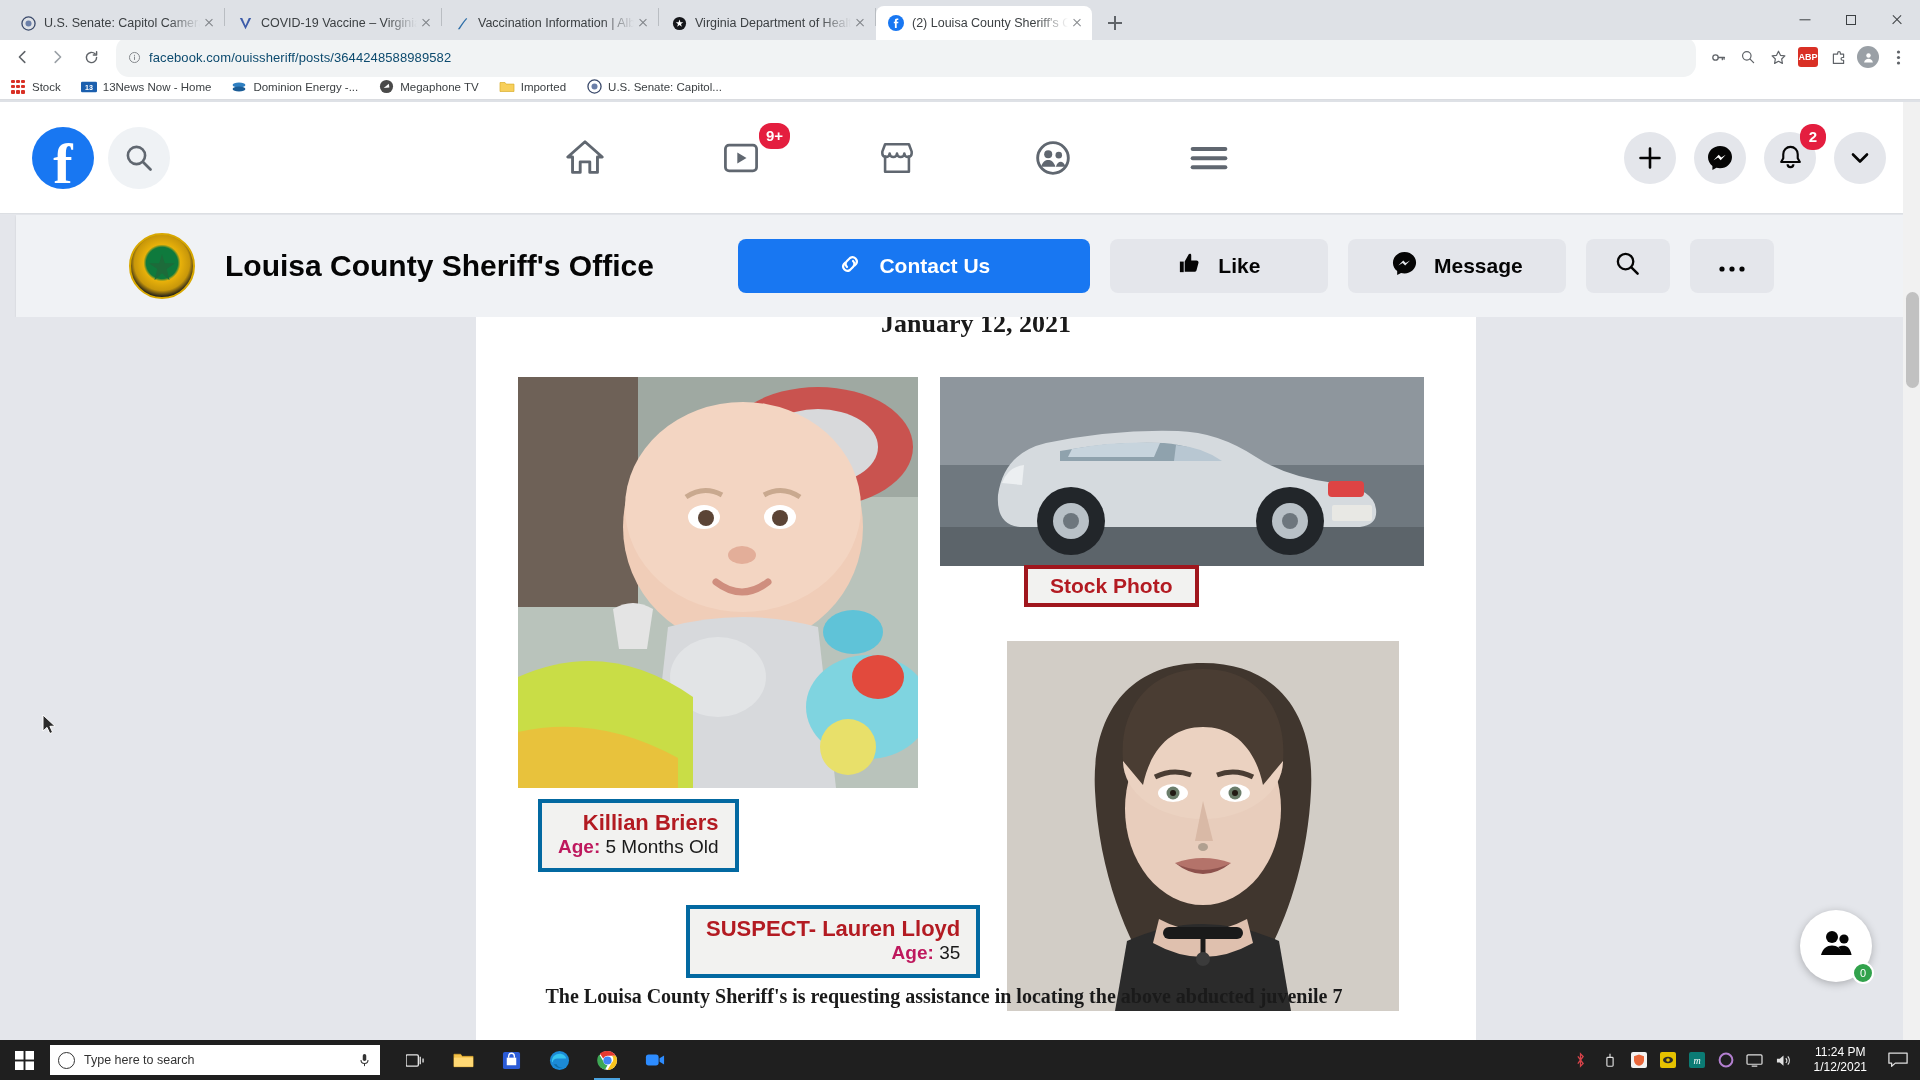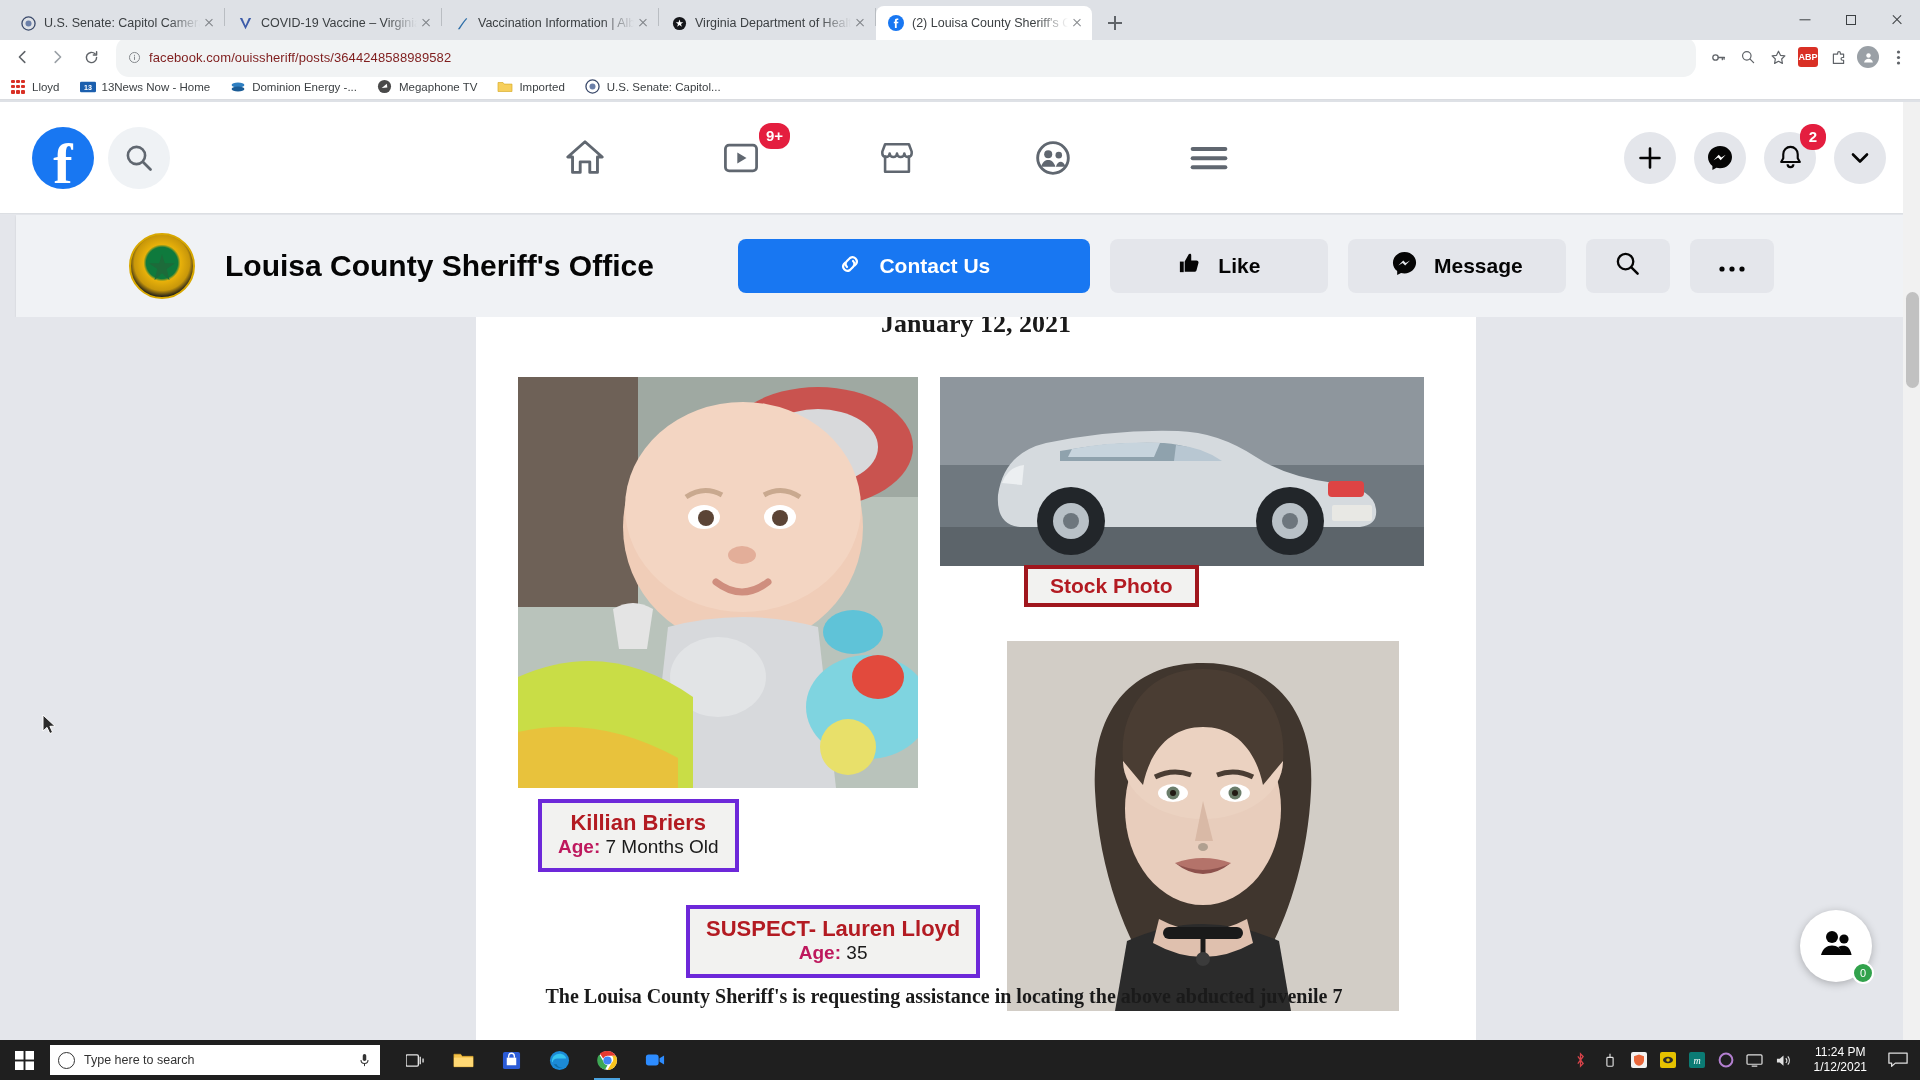--- a/index.html
+++ b/index.html
@@ -37,21 +37,21 @@
   .winbtn i { position:absolute; left:50%; top:50%; transform:translate(-50%,-50%); }
   .wb-min i { width:11px; height:1.4px; background:#3c4043; }
   .wb-max i { width:10px; height:10px; border:1.4px solid #3c4043; }
   .wb-close i { width:12px; height:12px; }
   .wb-close i:before, .wb-close i:after{ content:""; position:absolute; left:0; top:5px; width:12px; height:1.4px; background:#3c4043;}
   .wb-close i:before{transform:rotate(45deg);} .wb-close i:after{transform:rotate(-45deg);}
 
   .toolbar { height:34px; background:#ffffff; display:flex; align-items:center; padding:0 8px; }
   .navbtn { width:30px; height:30px; position:relative; margin-right:4px; color:#5f6368; display:flex; align-items:center; justify-content:center; }
   .omnibox { flex:1 1 auto; height:40px; background:#f1f3f4; border-radius:13px; display:flex; align-items:center;
-             padding:0 12px; margin:0 6px; font-size:13px; color:#7f1d1d; }
+             padding:0 12px; margin:0 6px; font-size:13px; color:#0c4a6e; }
   .omnibox .lockico { margin-right:8px; opacity:.75; display:flex; }
   .omnibox .url { white-space:nowrap; overflow:hidden; filter: blur(.35px); letter-spacing:.1px; }
   .tbicon { width:28px; height:28px; margin-left:2px; display:flex; align-items:center; justify-content:center; color:#5f6368; }
   .avatar-chip { width:22px; height:22px; border-radius:50%; background:#9aa0a6; display:flex; align-items:center; justify-content:center; }
   .ext-red { width:20px; height:20px; border-radius:3px; background:#d93025; color:#fff; font-size:9px; font-weight:bold;
              display:flex; align-items:center; justify-content:center; }
 
   .bookmarks { height:26px; background:#ffffff; display:flex; align-items:center; padding:0 10px; border-bottom:1px solid #dadce0; }
   .bm { display:flex; align-items:center; font-size:11.5px; color:#3c4043; margin-right:20px; white-space:nowrap; }
   .bm .bmico { width:16px; height:16px; margin-right:6px; display:flex; align-items:center; justify-content:center; }
@@ -97,21 +97,21 @@
   .post-date { position:absolute; left:0; top:-8px; width:1000px; text-align:center;
                font-size:26px; font-weight:bold; color:#1a1a1a; font-family:"Liberation Serif", serif; }
 
   .img-baby { position:absolute; left:42px; top:60px; width:400px; height:411px; overflow:hidden;
               background:linear-gradient(150deg,#cfd5d8 0%,#9fb0a8 30%,#d9c98a 62%,#b8c4b0 100%); }
   .img-car { position:absolute; left:464px; top:60px; width:484px; height:189px; overflow:hidden;
              background:linear-gradient(180deg,#b9bfc4 0%,#9aa2a9 46%,#7c858d 60%,#6f787f 100%); }
   .img-suspect { position:absolute; left:531px; top:324px; width:392px; height:370px; overflow:hidden;
                  background:linear-gradient(170deg,#d7d3cd 0%,#b5aaa0 45%,#8c7d72 100%); }
 
-  .label-box { position:absolute; background:#f2f2f0; border:4px solid #6d28d9; text-align:center; padding:7px 16px 9px; }
+  .label-box { position:absolute; background:#f2f2f0; border:4px solid #0369a1; text-align:right; padding:7px 16px 9px; }
   .label-title { font-size:22px; font-weight:bold; color:#b31b22; white-space:nowrap; line-height:1.15; }
   .label-sub { font-size:19px; color:#1a1a1a; white-space:nowrap; line-height:1.25; }
   .label-sub b { color:#be185d; }
   .stock-box { position:absolute; left:548px; top:248px; background:#f2f2f0; border:4px solid #a0161d; padding:5px 22px; }
   .stock-box div { font-size:21px; font-weight:bold; color:#b31b22; }
 
   .post-tail { position:absolute; left:0; top:668px; width:936px; text-align:center; font-size:20px;
                font-weight:bold; color:#1a1a1a; font-family:"Liberation Serif", serif; white-space:nowrap;
                overflow:hidden; }
 
@@ -301,21 +301,21 @@
             <span></span>
             <span></span>
             <span></span>
             <span></span>
             <span></span>
             <span></span>
             <span></span>
             <span></span>
           </span>
       </span>
-      <span>Lloyd</span>
+      <span>Stock</span>
     </div>
     <div class="bm">
       <span class="bmico">
         <svg width="16" height="12" viewBox="0 0 18 12">
             <rect width="18" height="12" rx="1.5" fill="#1b5fae"></rect>
             <text x="9" y="9" font-size="8" font-family="Liberation Sans" fill="#fff" text-anchor="middle" font-weight="bold">13</text>
           </svg>
       </span>
       <span>13News Now - Home</span>
     </div>
@@ -569,21 +569,21 @@
             <rect x="156" y="286" width="80" height="12" rx="6" fill="#1a1a1a"></rect>
             <path d="M196 298 l0 16" stroke="#1a1a1a" stroke-width="5"></path>
             <circle cx="196" cy="318" r="7" fill="#3b3b3b"></circle>
           </svg>
         </div>
 
         <div class="label-box" style="left:62px; top:482px;">
           <div class="label-title">Killian Briers</div>
           <div class="label-sub">
             <b>Age:</b>
-            <span>7 Months Old</span>
+            <span>5 Months Old</span>
           </div>
         </div>
 
         <div class="label-box" style="left:210px; top:588px;">
           <div class="label-title">SUSPECT- Lauren Lloyd</div>
           <div class="label-sub">
             <b>Age:</b>
             <span>35</span>
           </div>
         </div>

